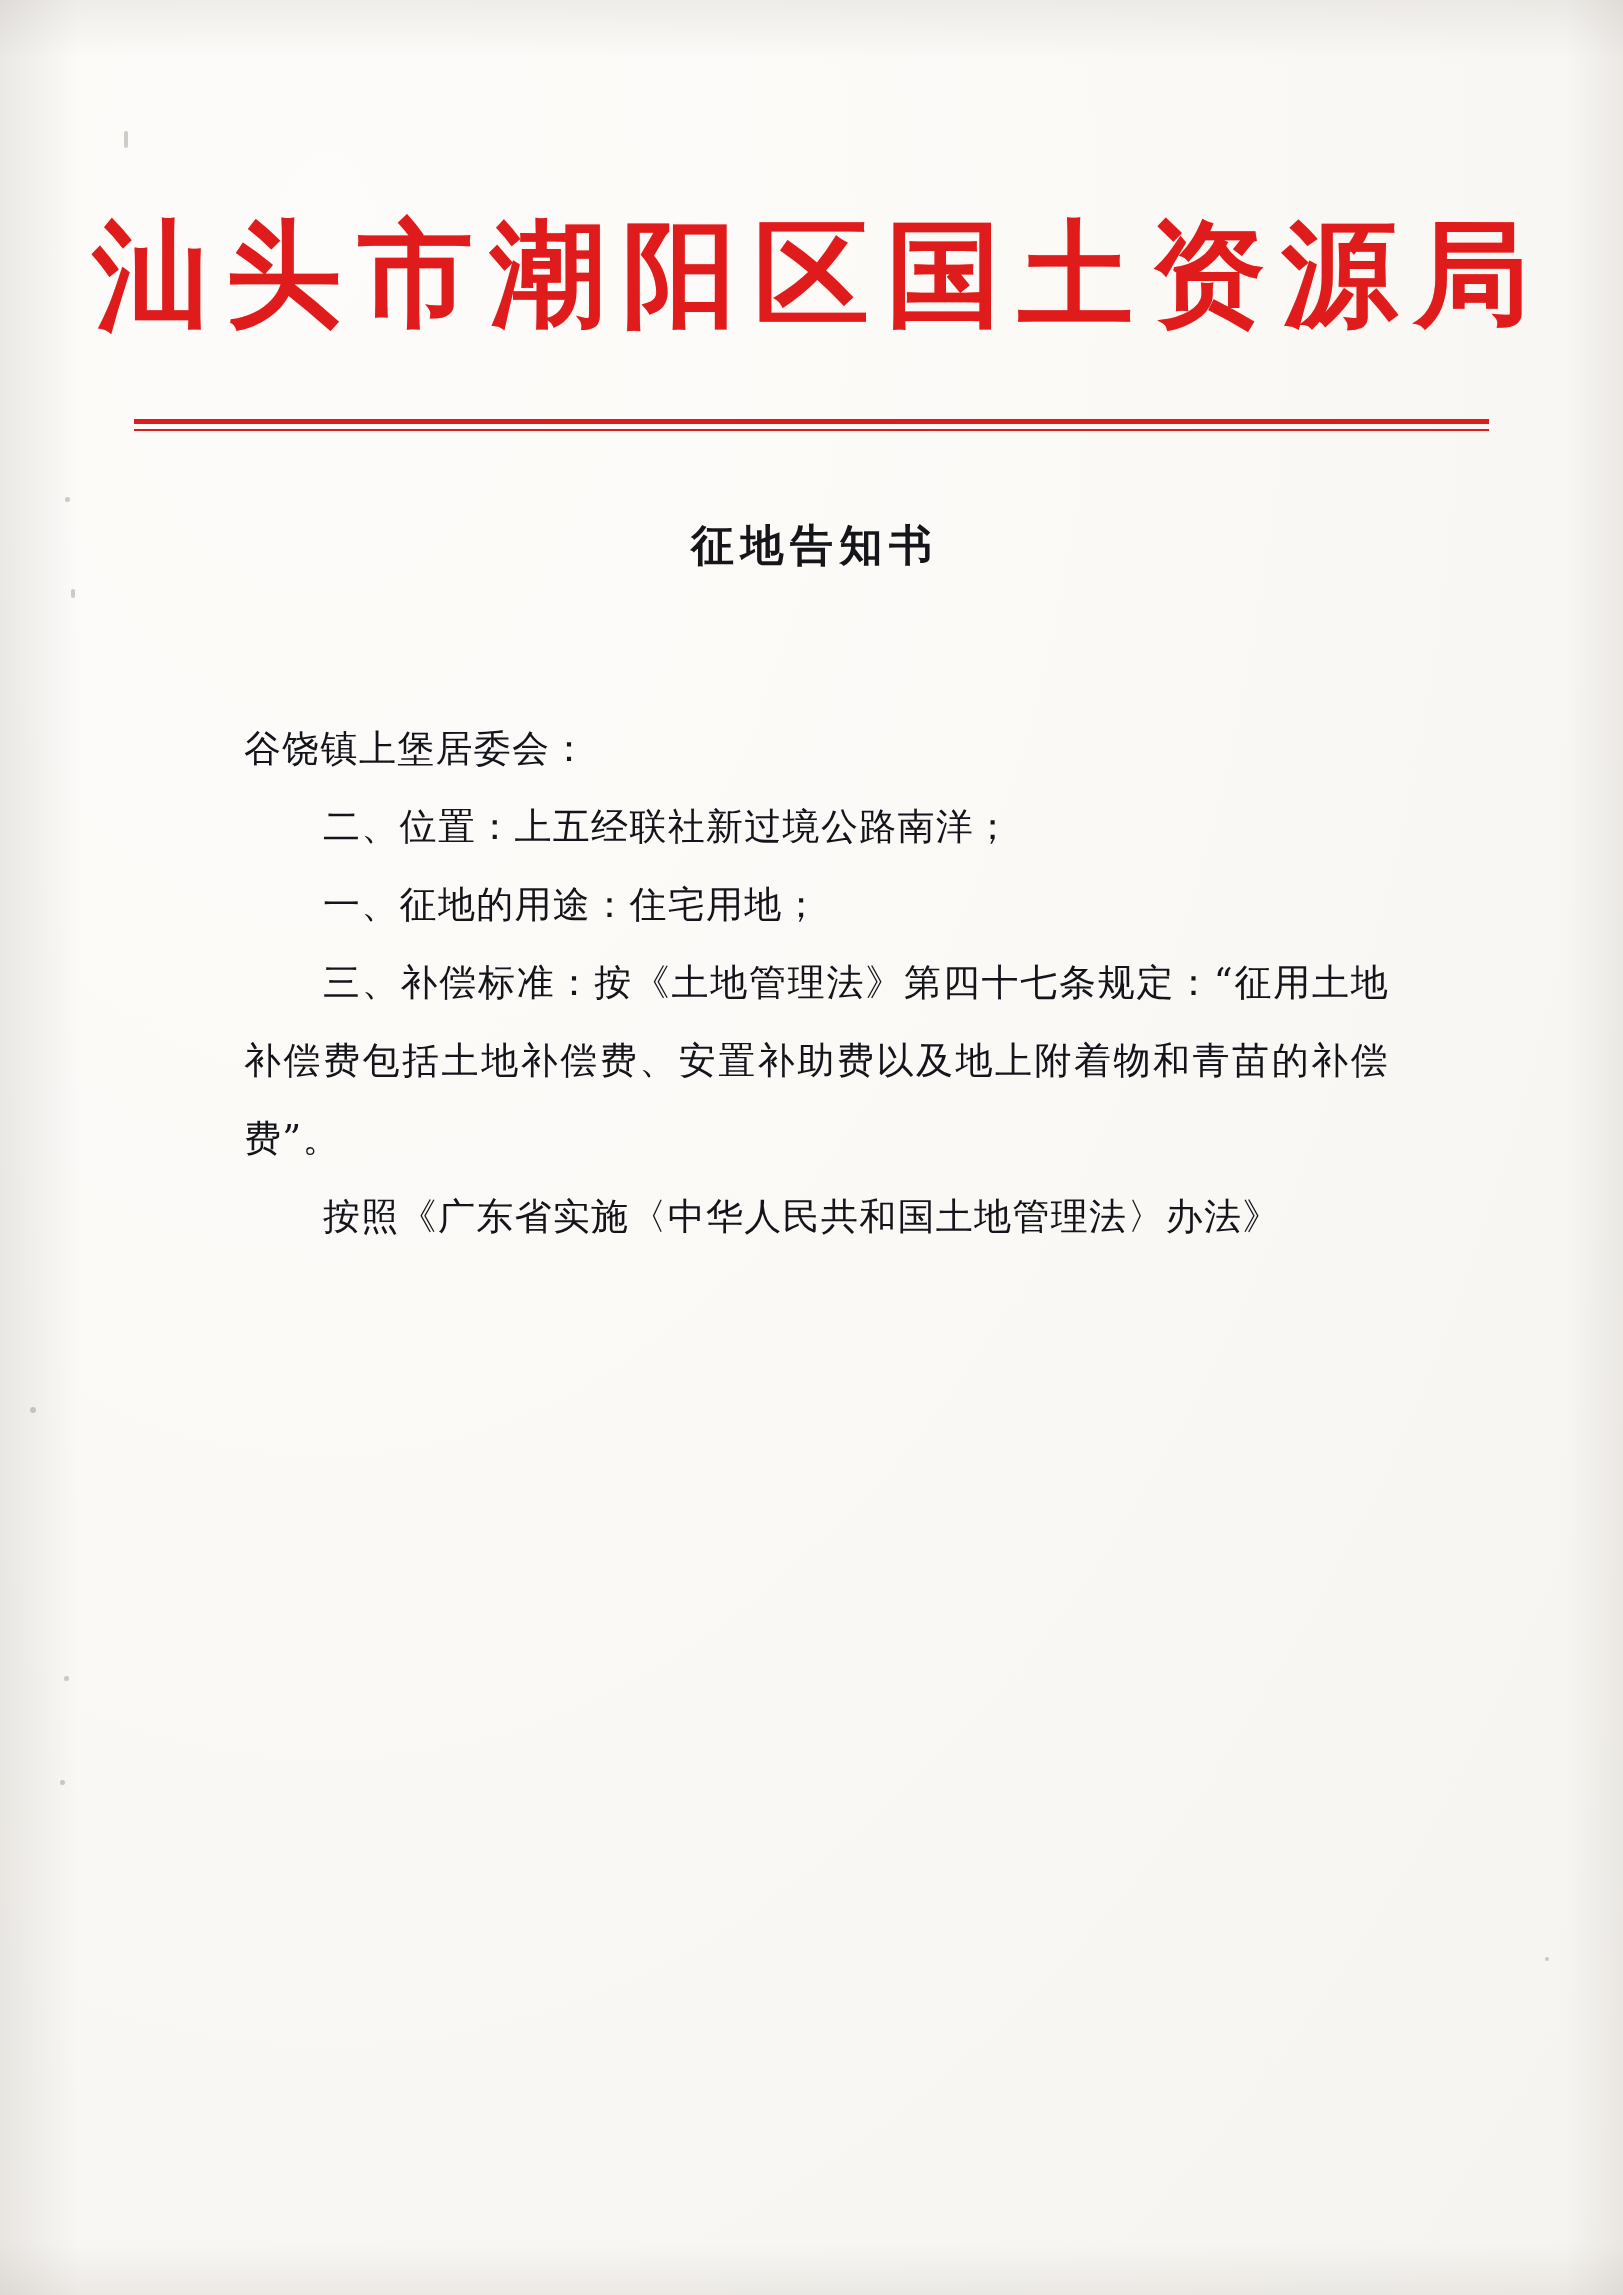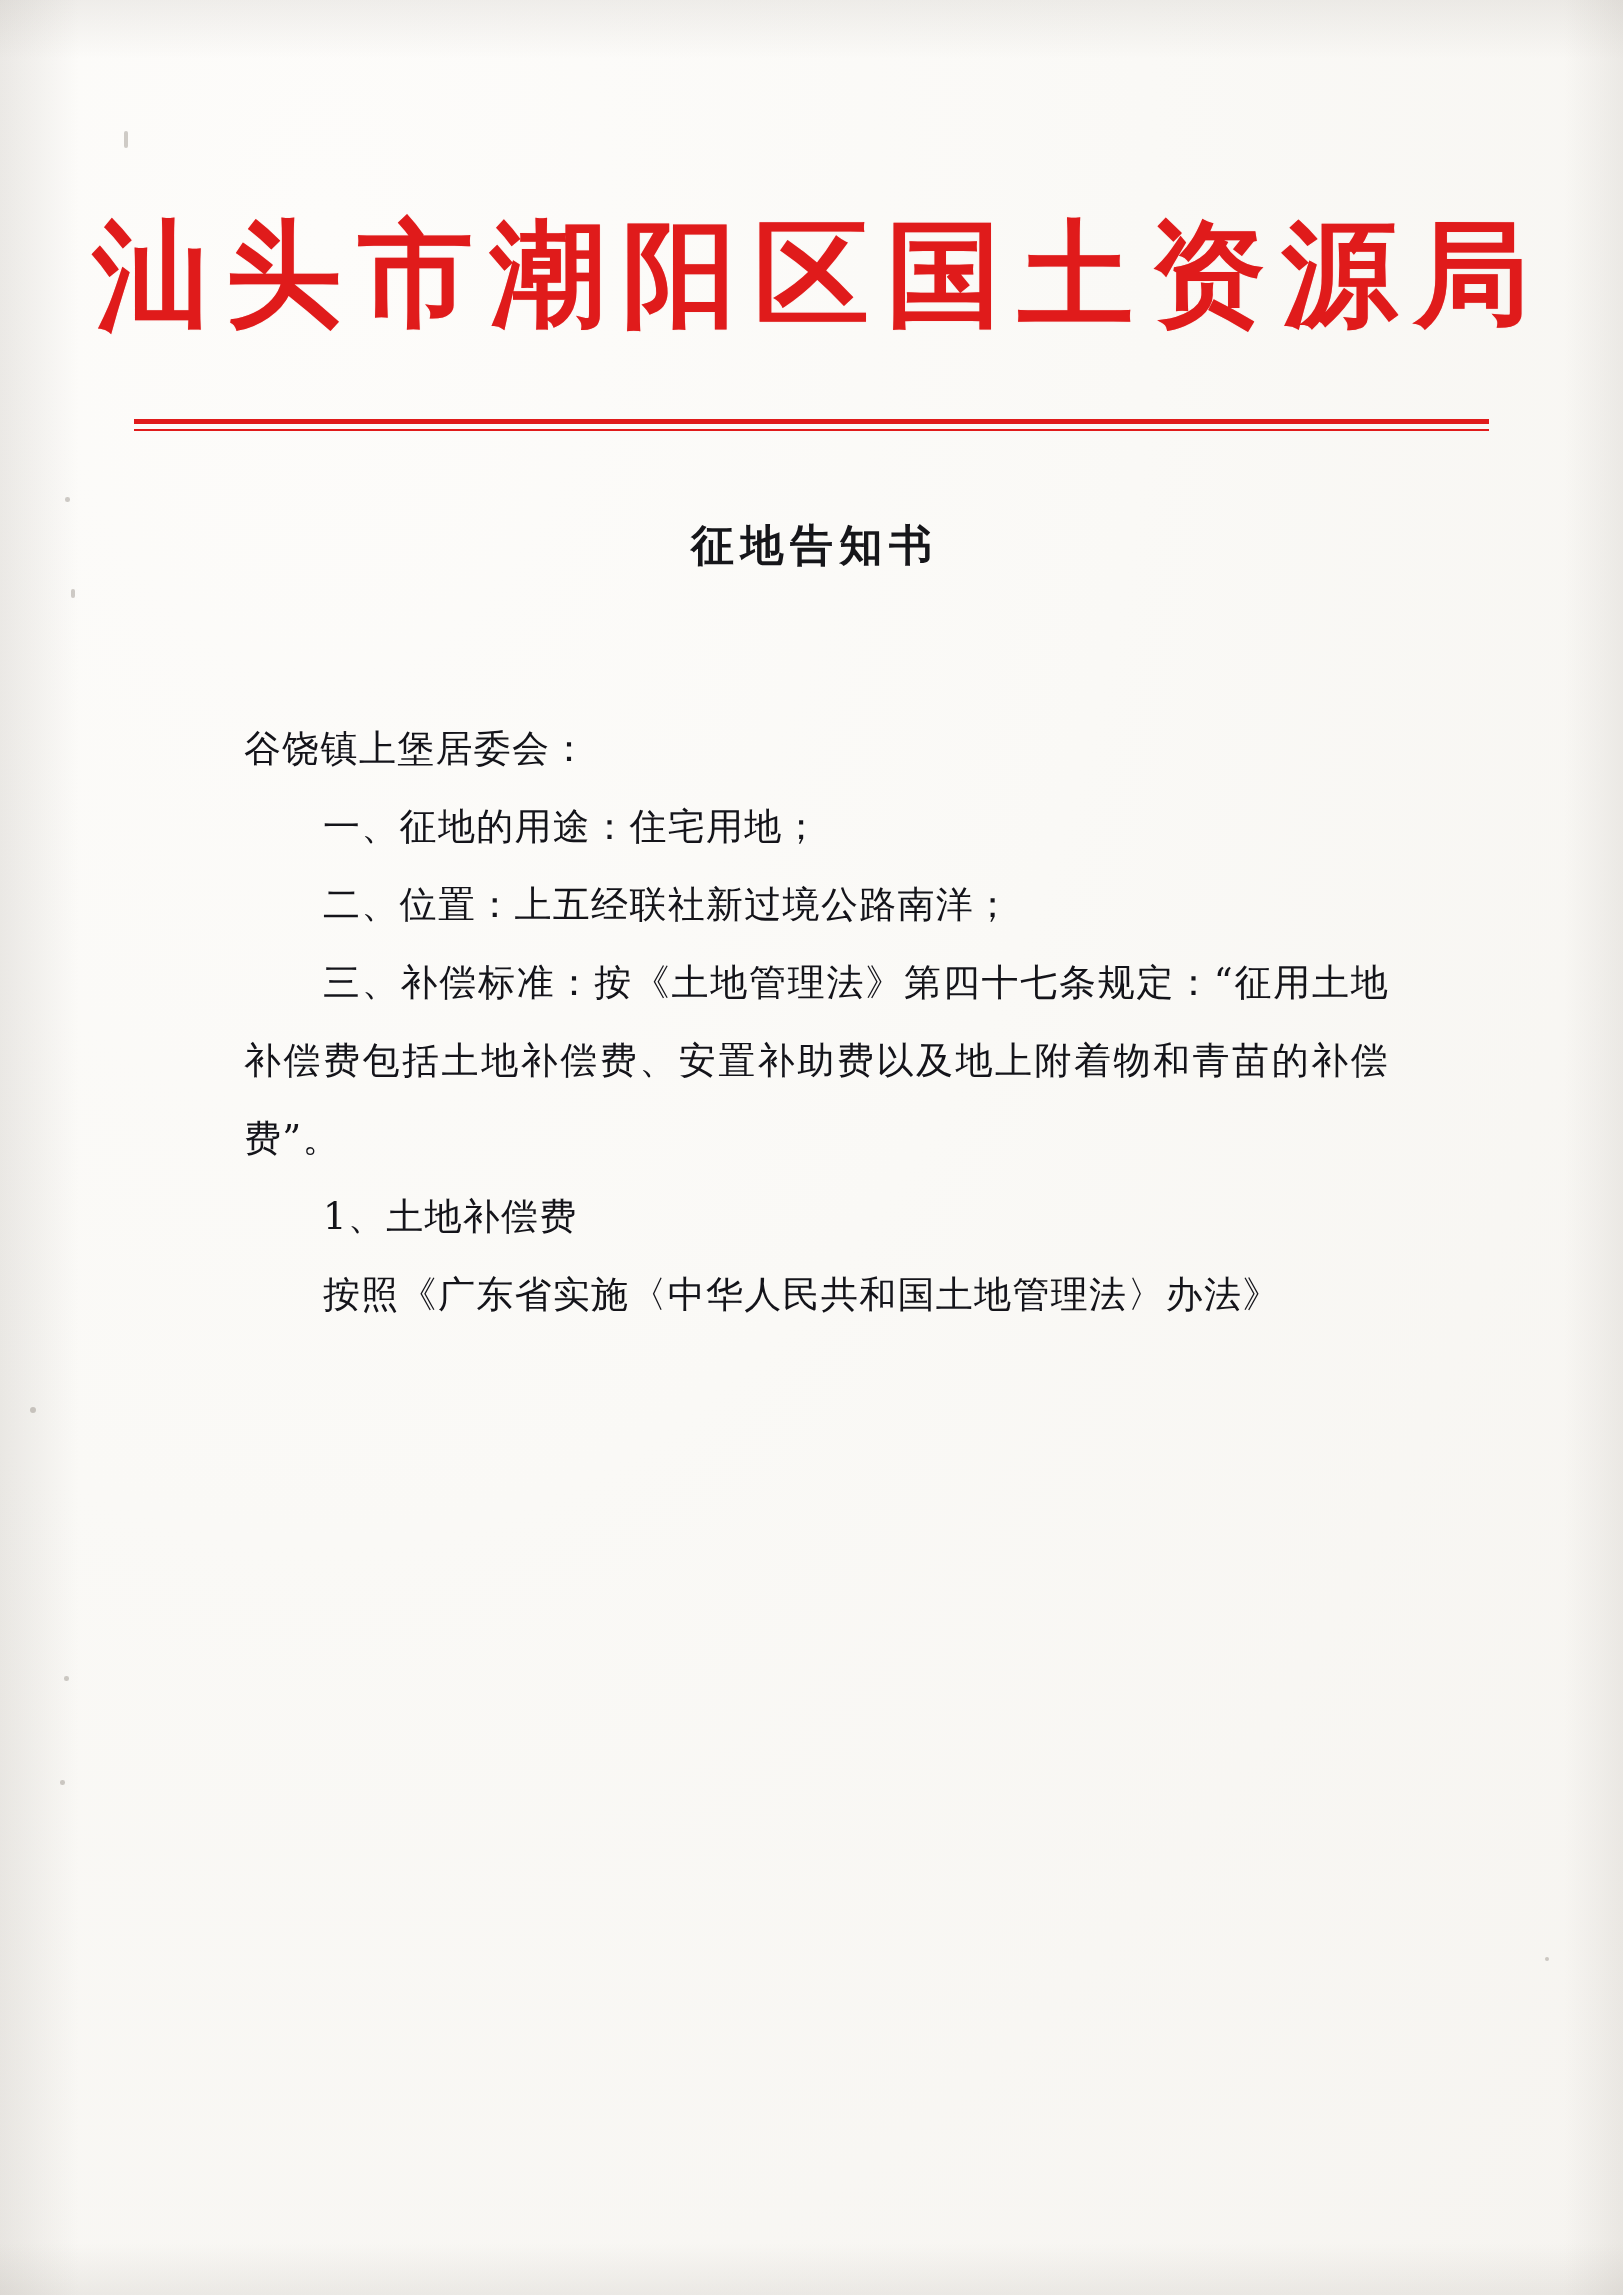--- a/index.html
+++ b/index.html
@@ -164,27 +164,26 @@
       <div class="rule-thick"></div>
       <div class="rule-thin"></div>
     </div>
 
     <div class="doc-title">征地告知书</div>
 
     <div class="body-block">
       <p class="p noindent">谷饶镇上堡居委会：</p>
 
 
+      <p class="p indent">二、位置：上五经联社新过境公路南洋；</p>
+
       <p class="p indent">一、征地的用途：住宅用地；</p>
-
-      <p class="p indent">二、位置：上五经联社新过境公路南洋；</p>
 
       <p class="p indent">三、补偿标准：按《土地管理法》第四十七条规定：“征用土地补偿费包括土地补偿费、安置补助费以及地上附着物和青苗的补偿费”。</p>
 
-      <p class="p indent">1、土地补偿费</p>
 
       <p class="p indent">按照《广东省实施〈中华人民共和国土地管理法〉办法》</p>
 
     </div>
 
   </div>
 </div>
 
 
 </body></html>

